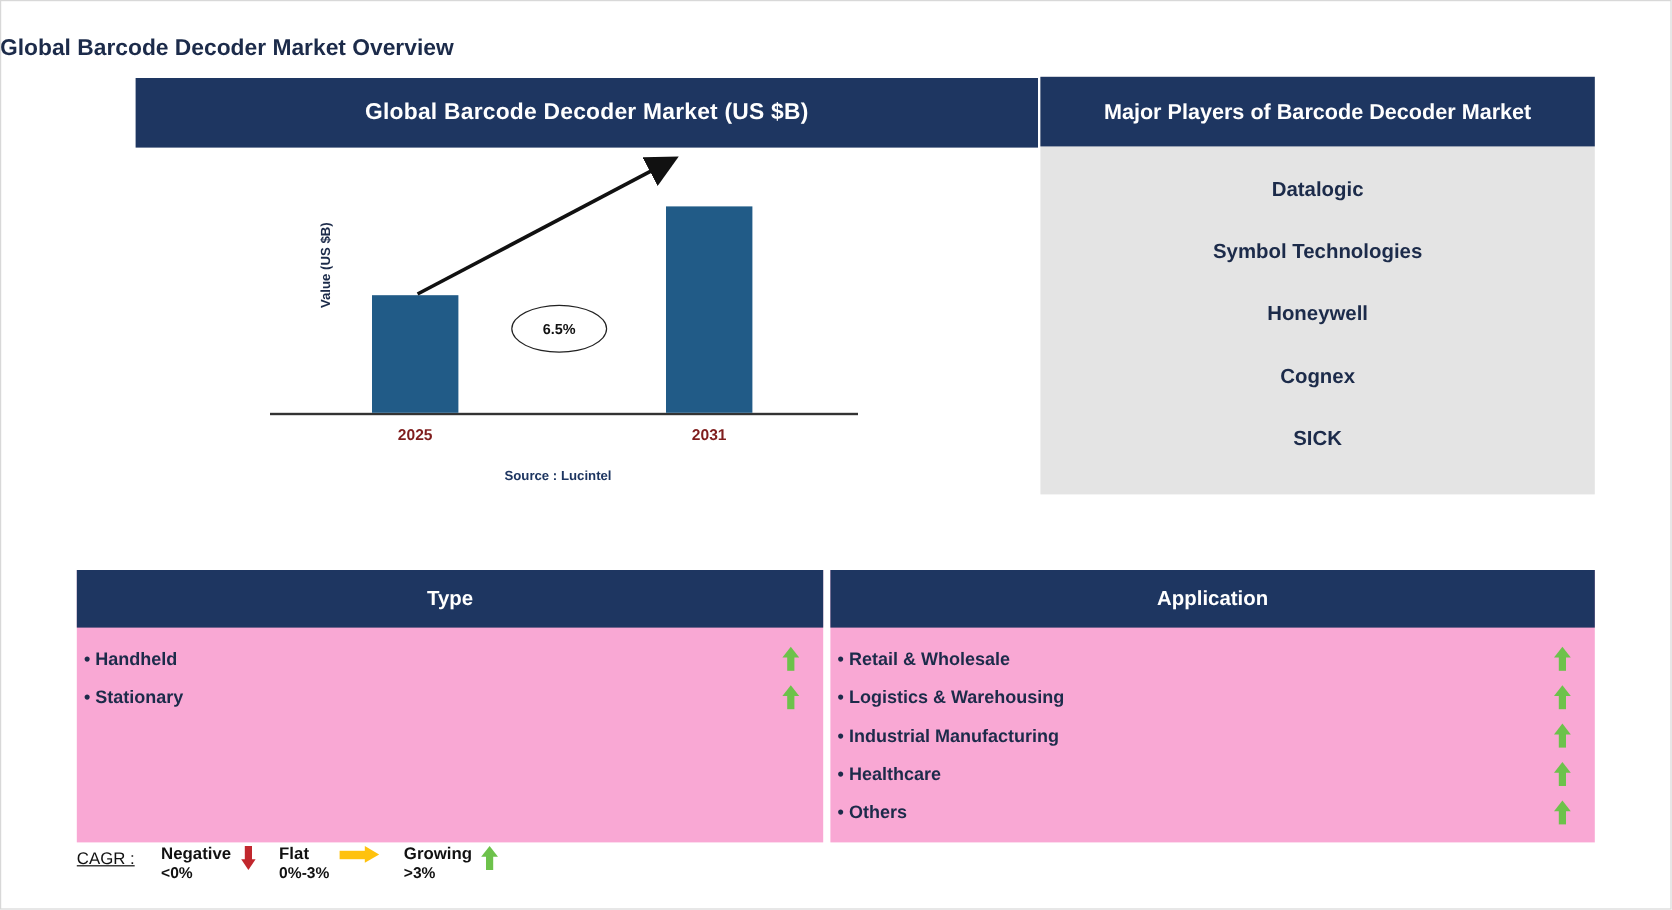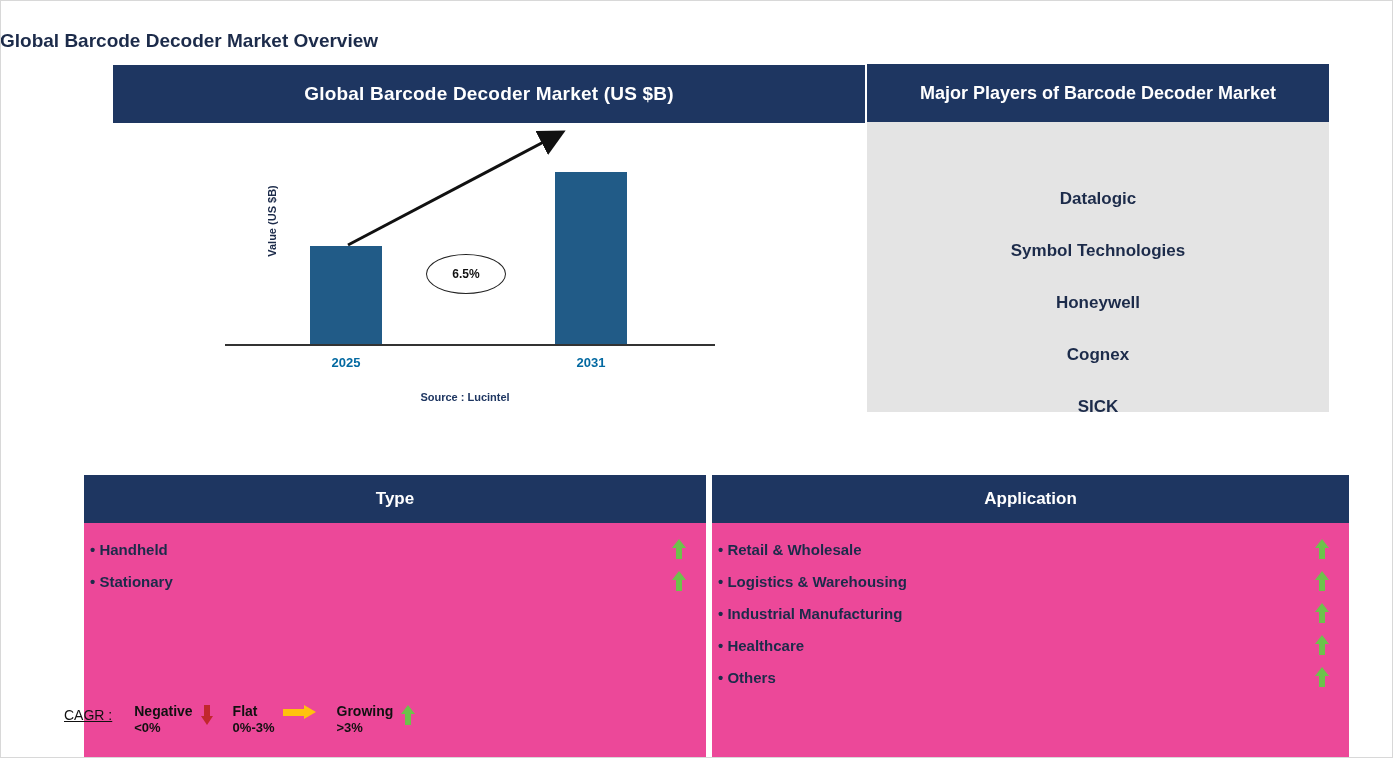--- a/index.html
+++ b/index.html
@@ -92,21 +92,21 @@
     width: 72px;
     height: 172px;
   }
   .tick-label {
     position: absolute;
     top: 232px;
     width: 120px;
     text-align: center;
     font-size: 13px;
     font-weight: bold;
-    color: #0369a1;
+    color: #7f1d1d;
   }
   .tick-2025 { left: 221px; }
   .tick-2031 { left: 466px; }
   .arrow-svg {
     position: absolute;
     left: 0; top: 0;
     width: 800px;
     height: 290px;
     pointer-events: none;
   }
@@ -149,21 +149,20 @@
     background: #1e3661;
     color: #ffffff;
     font-size: 18px;
     font-weight: bold;
     text-align: center;
     height: 58px;
     line-height: 58px;
   }
   .players-list {
     padding-top: 10px;
-    margin-top: 41px;
   }
   .player-item {
     text-align: center;
     font-size: 17px;
     font-weight: bold;
     color: #1c2b4a;
     line-height: 52px;
     height: 52px;
   }
 
@@ -179,23 +178,22 @@
     line-height: 56px;
     font-size: 20px;
     font-weight: bold;
     color: #1c2b4a;
   }
 
   
   .col {
     position: absolute;
     top: 475px;
-    height: 282px;
-    background: #ec4899;
-    margin-left: 20px;
+    height: 227px;
+    background: #f9a8d4;
   }
   .col-type { left: 64px; width: 622px; }
   .col-app  { left: 692px; width: 637px; }
   .col-head {
     background: #1e3661;
     color: #ffffff;
     height: 48px;
     line-height: 48px;
     text-align: center;
     font-size: 17px;

